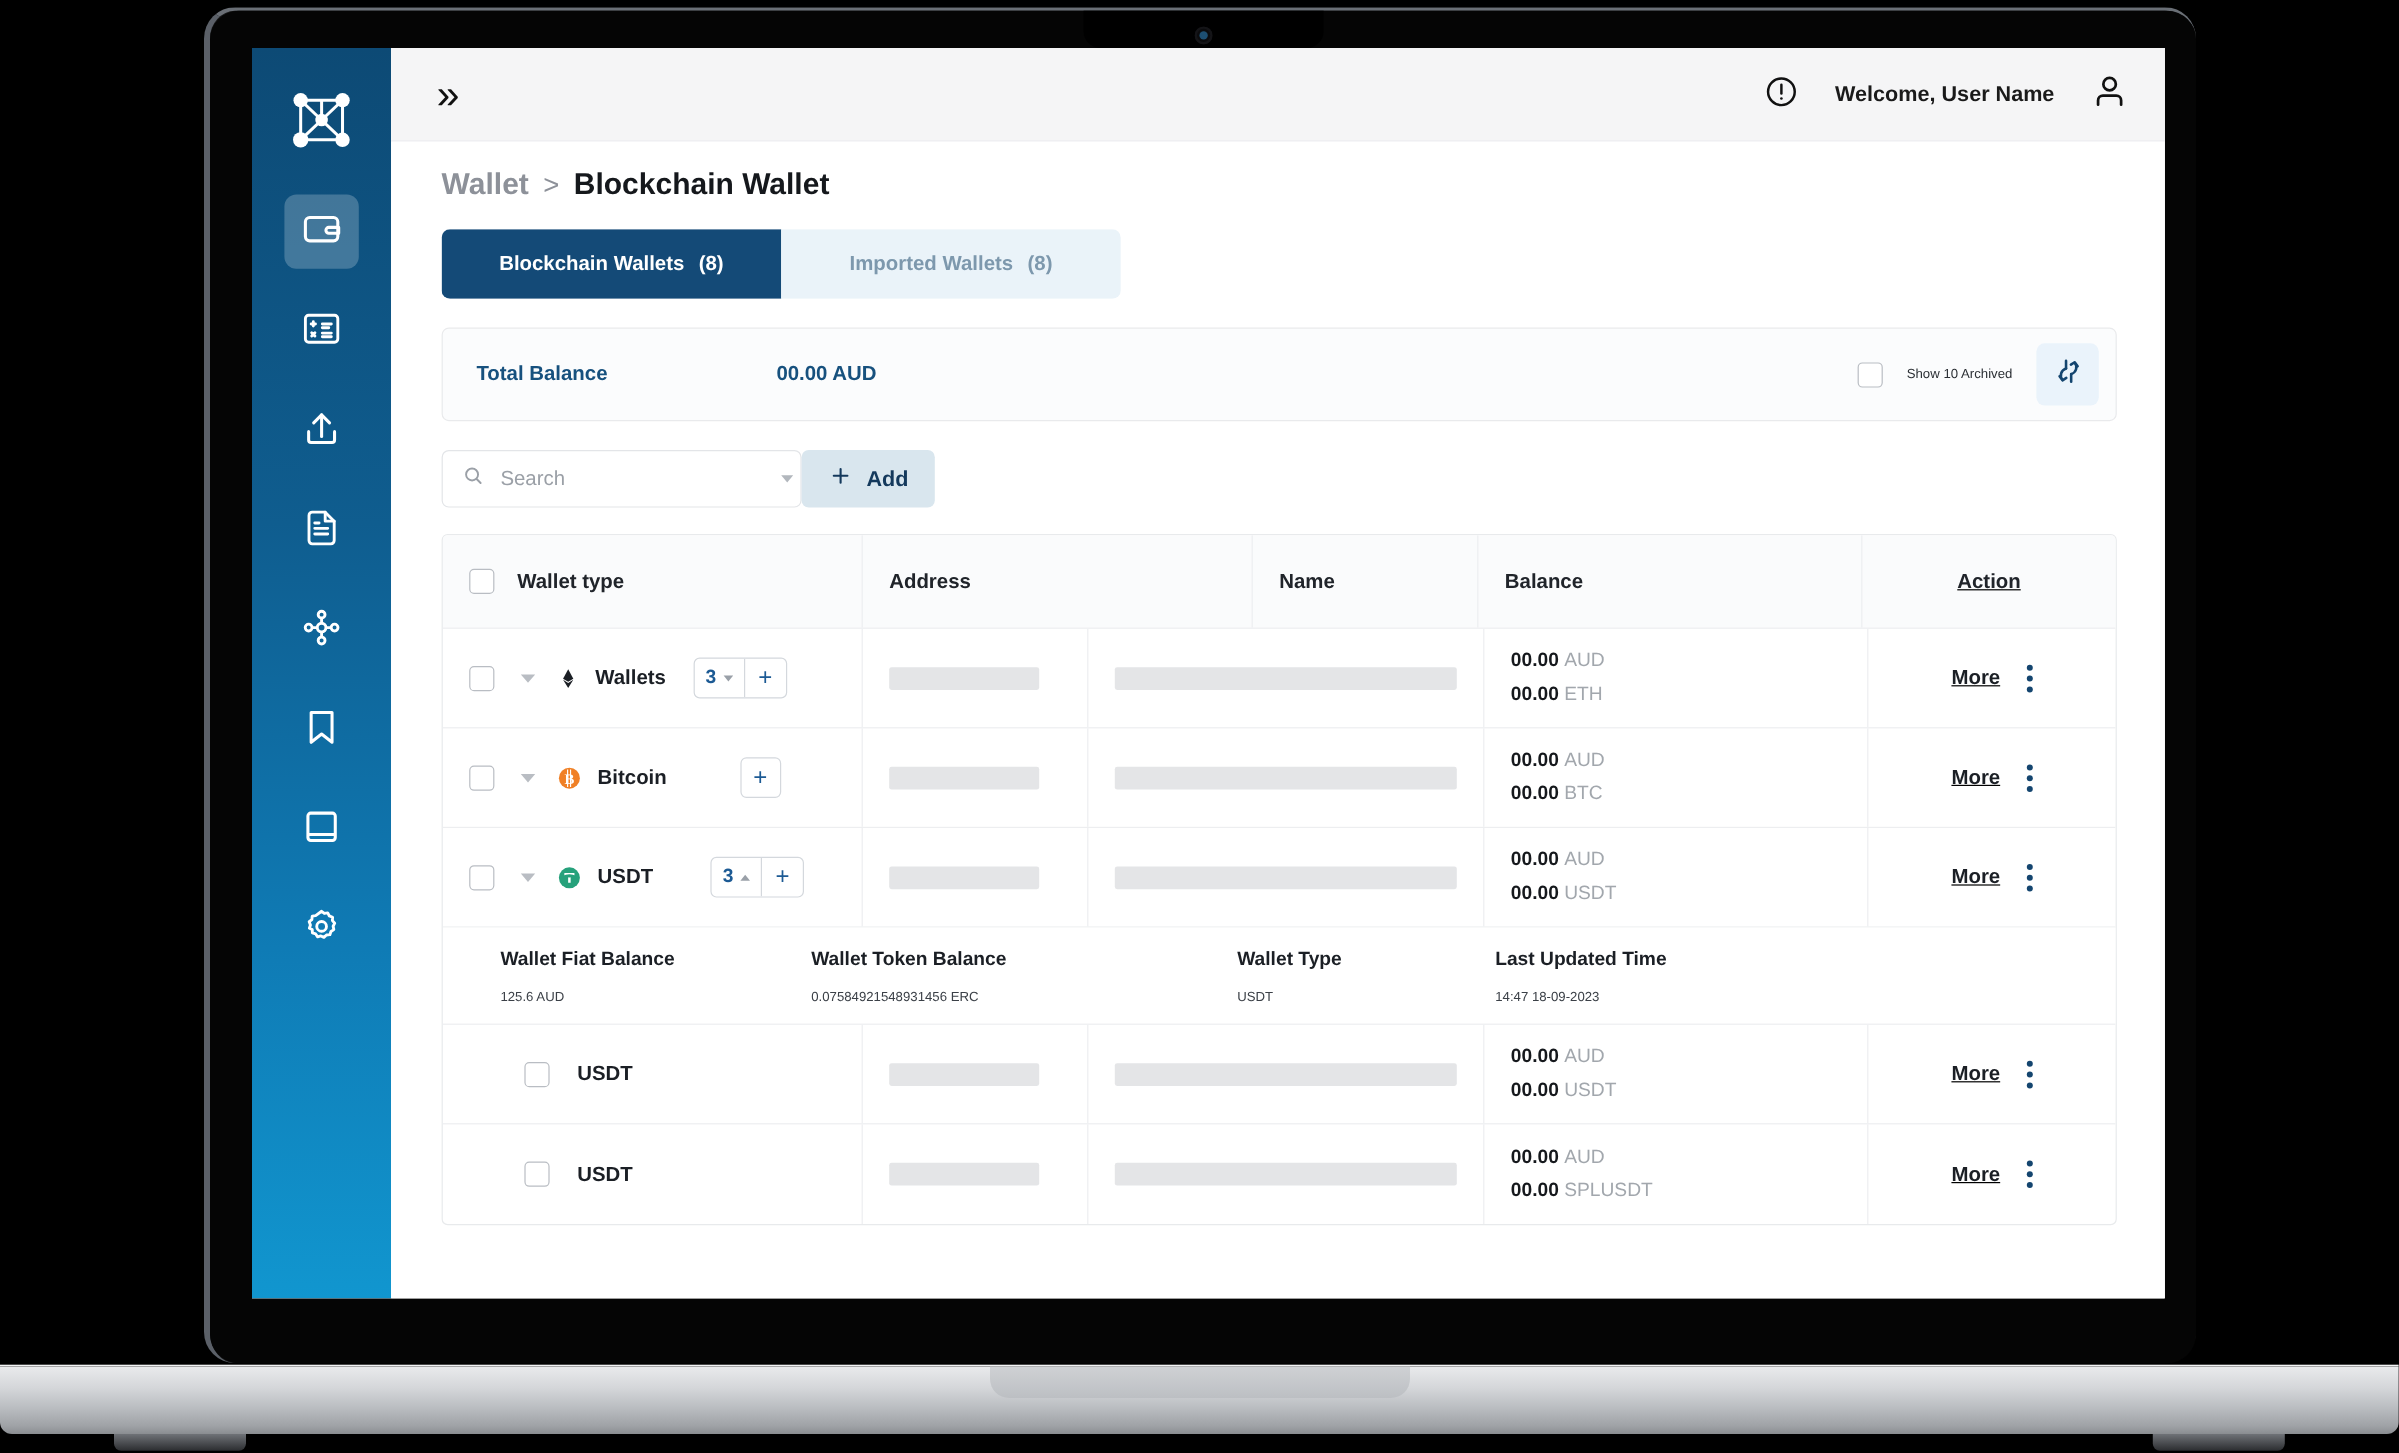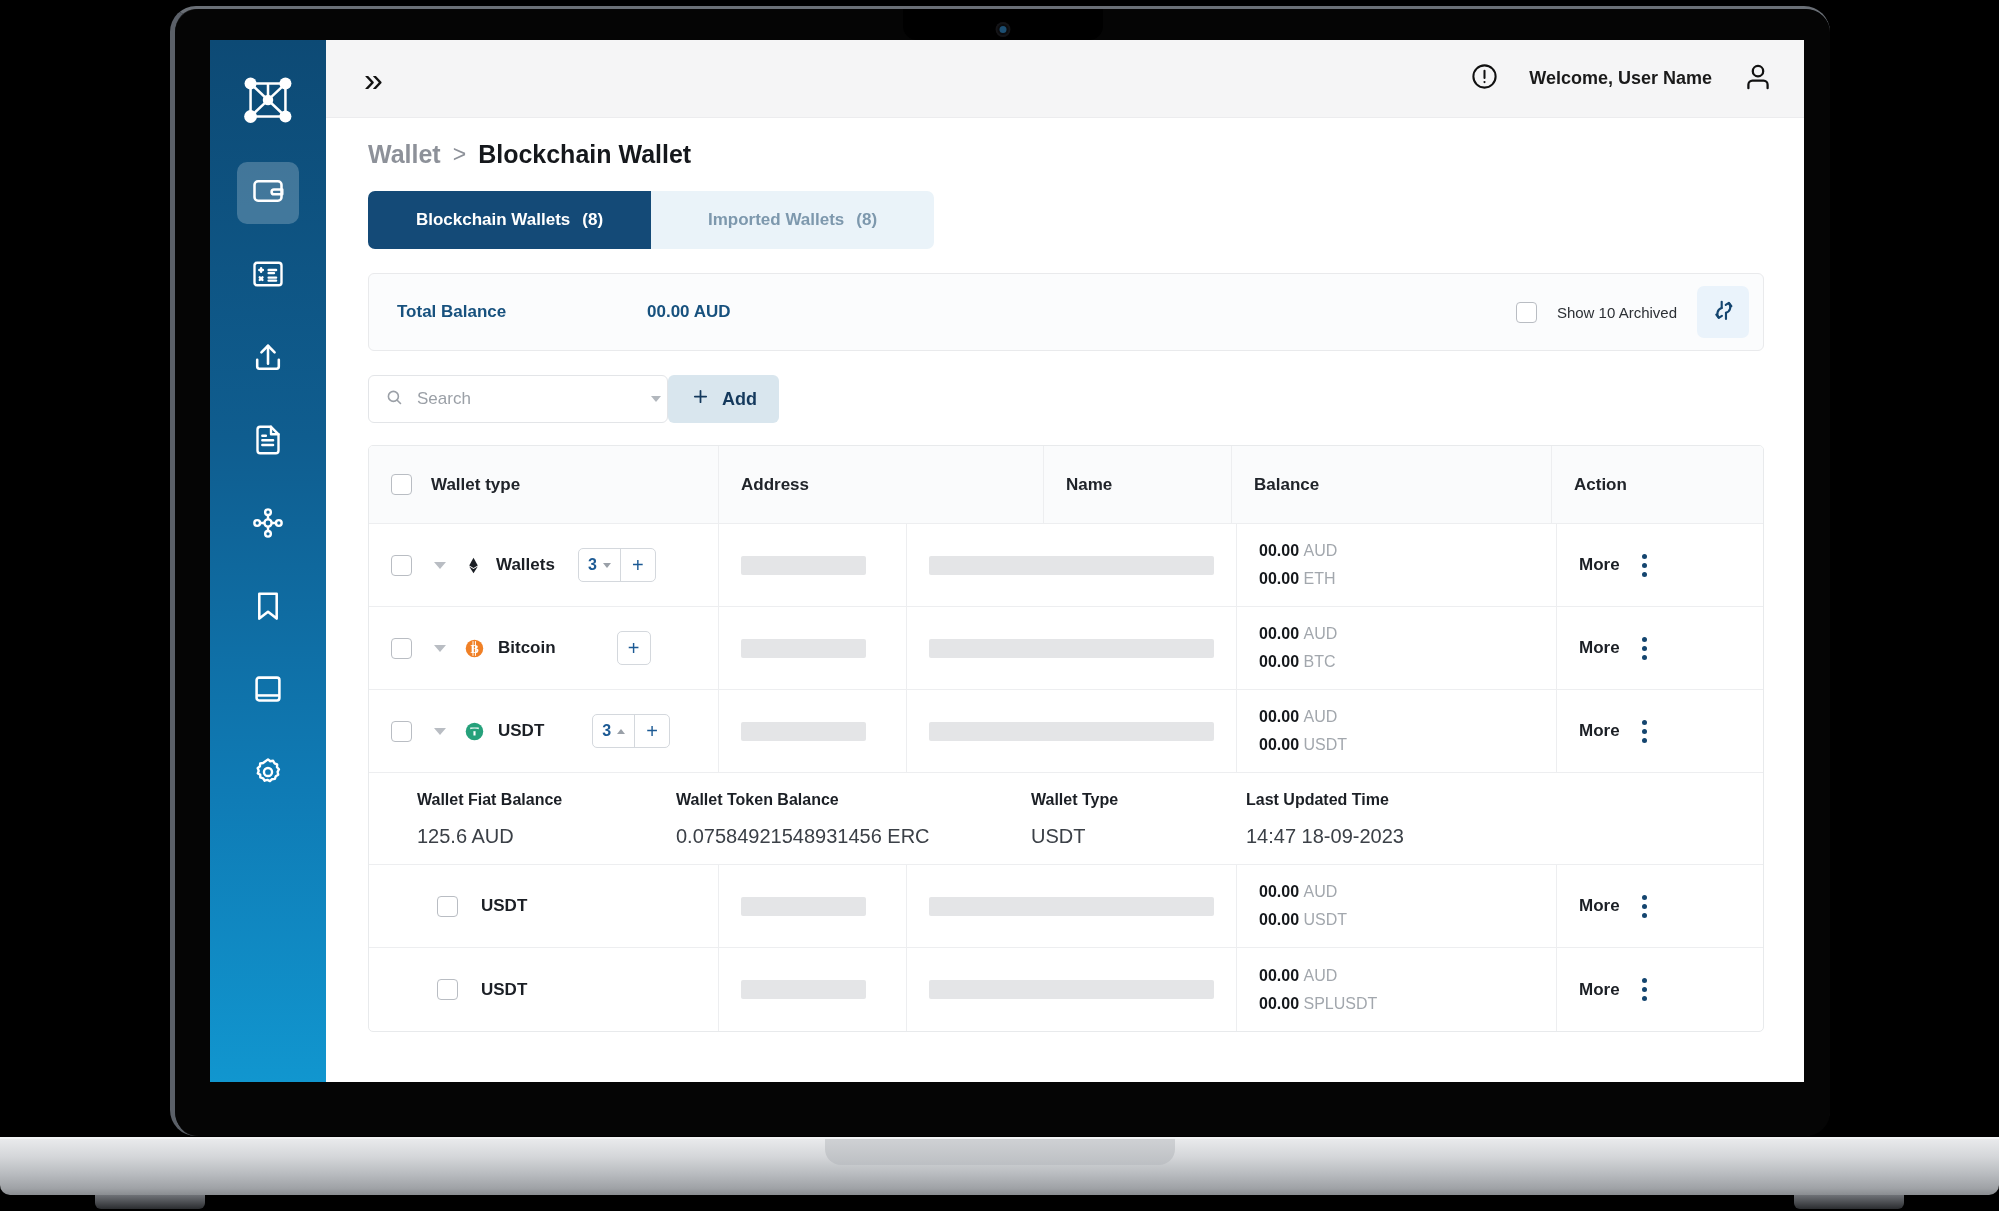--- a/index.html
+++ b/index.html
@@ -131,21 +131,21 @@
     background: #fbfcfd; display: flex; align-items: center;
     padding: 0 0 0 28px; margin-bottom: 24px;
   }
   .bal-label { font-size: 17px; font-weight: bold; color: #17517e; width: 250px; }
   .bal-value { font-size: 17px; font-weight: bold; color: #17517e; }
   .bar-right { margin-left: auto; display: flex; align-items: center; gap: 20px; padding-right: 14px; }
   .cbx {
     width: 21px; height: 21px; border: 1.6px solid #b9bdc3; border-radius: 4px;
     background: #fff; cursor: pointer; flex:0 0 21px;
   }
-  .archived-lbl { font-size: 15px; color: #2c3035; font-weight: 500;}
+  .archived-lbl { font-size: 11px; color: #2c3035; font-weight: 500;}
   .refresh-btn {
     width: 52px; height: 52px; border-radius: 7px; background: #eaf3fb;
     display: flex; align-items: center; justify-content: center; cursor: pointer;
   }
 
   .toolbar { display: flex; align-items: center; margin-bottom: 22px; }
   .search {
     width: 300px; height: 48px; border: 1px solid #e3e5e8; border-radius: 6px;
     background: #fff; display: flex; align-items: center; padding: 0 12px 0 16px; gap: 13px;
   }
@@ -166,21 +166,21 @@
   .table { border: 1px solid #e8eaec; border-radius: 5px; overflow: hidden; background:#fff;}
   .tr { display: flex; border-bottom: 1px solid #edeef0; }
   .tr:last-child { border-bottom: none; }
   .th-row { background: #fafbfc; height: 78px; }
   .cell { display: flex; align-items: center; border-right: 1px solid #edeef0; padding: 0 22px; }
   .cell:last-child { border-right: none; }
   .c-type { flex: 0 0 350px; }
   .c-name { flex: 0 0 188px; }
   .c-addr { flex: 0 0 325px; }
   .c-bal  { flex: 0 0 320px; }
-  .c-act  { flex: 1; justify-content: flex-start; }
+  .c-act  { flex: 1; justify-content: center; text-decoration: underline; }
 
   .th { font-size: 17px; font-weight: bold; color: #20242a; }
   .row { height: 83px; }
 
   .twisty { width: 0; height: 0; border-left: 6px solid transparent; border-right: 6px solid transparent; border-top: 7px solid #b9bdc3; cursor:pointer;}
   .coin-name { font-size: 17px; font-weight: bold; color: #1b1f25; }
   .stepper { display: flex; align-items: center; border: 1px solid #d4d8dd; border-radius: 5px; height: 34px; overflow:hidden;}
   .stepper .num {
     display: flex; align-items: center; gap: 6px; padding: 0 9px; height: 100%;
     font-size: 16px; font-weight: bold; color: #1c5a94; border-right: 1px solid #d4d8dd;
@@ -207,21 +207,21 @@
   .more-txt { font-size: 17px; font-weight: bold; color: #1b1f25; cursor: pointer; }
   .kebab { display: flex; flex-direction: column; gap: 4px; cursor: pointer; }
   .kebab i { width: 5px; height: 5px; border-radius: 50%; background: #14456f; display: block; }
 
   
   .detail {
     display: flex; padding: 18px 0 16px 0; border-bottom: 1px solid #edeef0; background:#fff;
   }
   .dcol { padding: 0 22px; }
   .dcol .dlab { font-size: 16px; font-weight: bold; color: #1b1f25; margin-bottom: 16px; white-space: nowrap;}
-  .dcol .dval { font-size: 20px; color: #3b4047; white-space: nowrap;}
+  .dcol .dval { font-size: 11px; color: #3b4047; white-space: nowrap;}
   .d1 { flex: 0 0 285px; padding-left: 48px; }
   .d2 { flex: 0 0 355px; }
   .d3 { flex: 0 0 215px; }
   .d4 { flex: 0 0 290px; }
   .d5 { flex: 1; }
 
   .sub-indent { padding-left: 68px; }
 </style>
 </head>
 <body>

